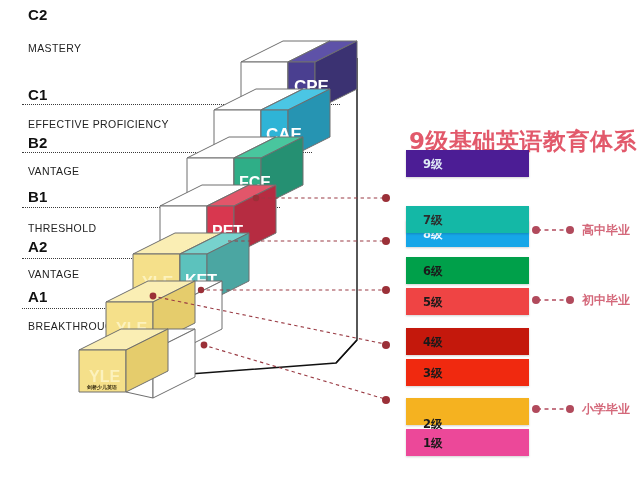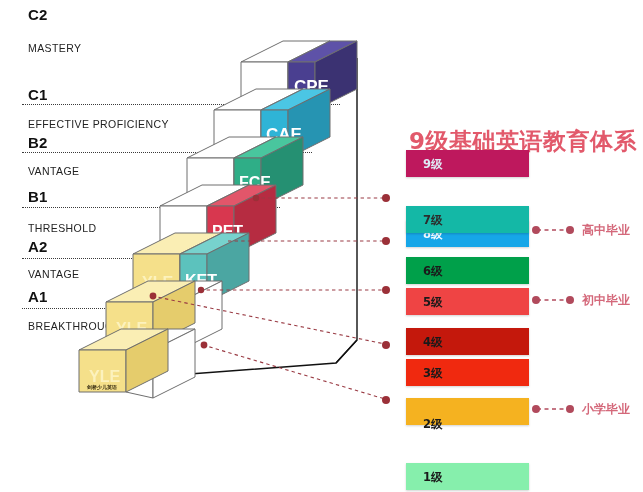--- a/index.html
+++ b/index.html
@@ -209,21 +209,21 @@
 
       <path class="connector" d="M203 345 L385 399"></path>
       <circle class="conn-dot" cx="204" cy="345" r="3.4"></circle>
       <circle class="conn-dot" cx="386" cy="400" r="4"></circle>
     </g>
   </svg>
 
   <div id="panel">
     <div class="panel-title">9级基础英语教育体系</div>
     <div id="bars">
-        <div class="bar" style="top: 40px; background: #be185d;">
+        <div class="bar" style="top: 40px; background: #4c1d95;">
           <span style="color: rgb(223, 233, 245);">9级</span>
         </div>
         <div class="bar" style="top: 70px; background: rgb(22, 166, 232); margin-top: 40px;">
           <span style="color: rgb(240, 251, 255);">8级</span>
         </div>
         <div class="bar" style="top: 96px; background: #14b8a6;">
           <span style="color: rgb(44, 44, 44);">7级</span>
         </div>
         <div class="bar" style="top: 147px; background: rgb(0, 160, 74);">
           <span style="color: rgb(26, 26, 26);">6级</span>
@@ -233,21 +233,21 @@
         </div>
         <div class="bar" style="top: 218px; background: rgb(196, 24, 12);">
           <span style="color: rgb(26, 26, 26);">4级</span>
         </div>
         <div class="bar" style="top: 249px; background: rgb(240, 41, 15);">
           <span style="color: rgb(26, 26, 26);">3级</span>
         </div>
         <div class="bar" style="top: 288px; background: rgb(245, 178, 32);">
           <span style="color: rgb(26, 26, 26); margin-top: 12px;">2级</span>
         </div>
-        <div class="bar" style="top: 319px; background: #86efac; margin-top: 34px;">
+        <div class="bar" style="top: 319px; background: #ec4899;">
           <span style="color: rgb(26, 26, 26);">1级</span>
         </div>
       </div>
     <div id="notes">
         <svg width="42" height="12" class="note-conn" style="left: 142px; top: 114px;">
           <line x1="5" y1="6" x2="37" y2="6" stroke="#b14a5c" stroke-width="1.3" stroke-dasharray="4 3.5"></line>
           <circle cx="4" cy="6" r="4" fill="#b14a5c"></circle>
           <circle cx="38" cy="6" r="4" fill="#b14a5c"></circle>
         </svg>
         <div class="grad-note" style="left: 192px; top: 112px;">高中毕业</div>

